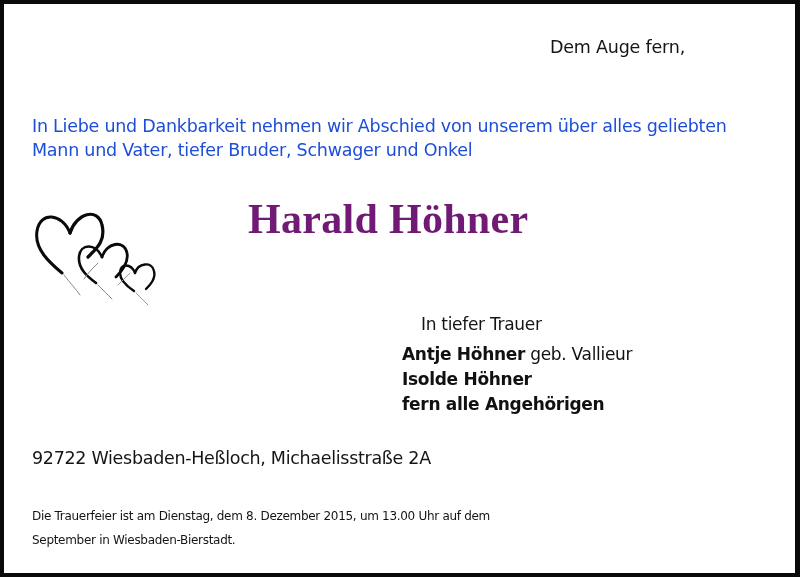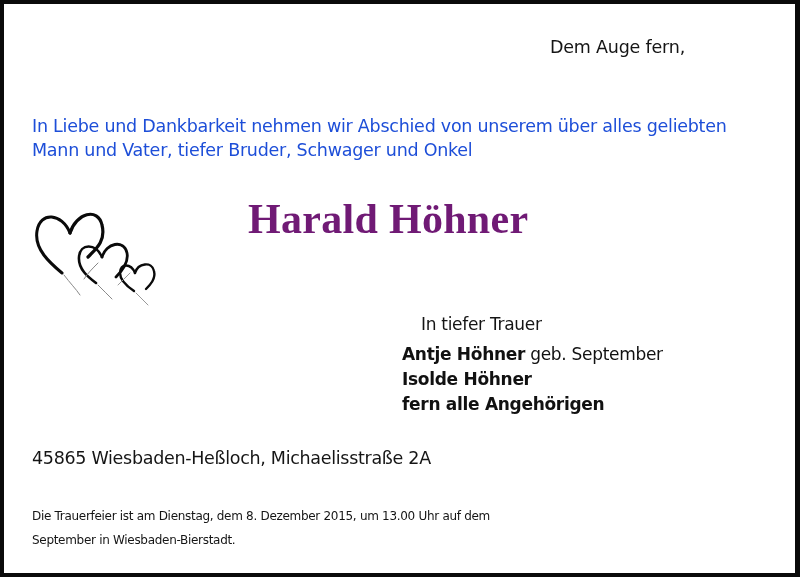--- a/index.html
+++ b/index.html
@@ -147,25 +147,25 @@
       </g>
     </svg>
   </div>
 
   <div class="abs name">Harald Höhner</div>
 
 
   <div class="abs mourning">In tiefer Trauer</div>
 
   <div class="abs family">
-    <span class="line"><span class="b">Antje Höhner</span><span> geb. September</span></span>
+    <span class="line"><span class="b">Antje Höhner</span><span> geb. Vallieur</span></span>
     <span class="line b">Isolde Höhner</span>
     <span class="line b">fern alle Angehörigen</span>
   </div>
 
-  <div class="abs address">45865 Wiesbaden-Heßloch, Michaelisstraße 2A</div>
+  <div class="abs address">92722 Wiesbaden-Heßloch, Michaelisstraße 2A</div>
 
   <div class="abs ceremony">
     <span class="line">Die Trauerfeier ist am Dienstag, dem 8. Dezember 2015, um 13.00 Uhr auf dem</span>
     <span class="line">September in Wiesbaden-Bierstadt.</span>
   </div>
 
 </div>
 
 </body></html>

